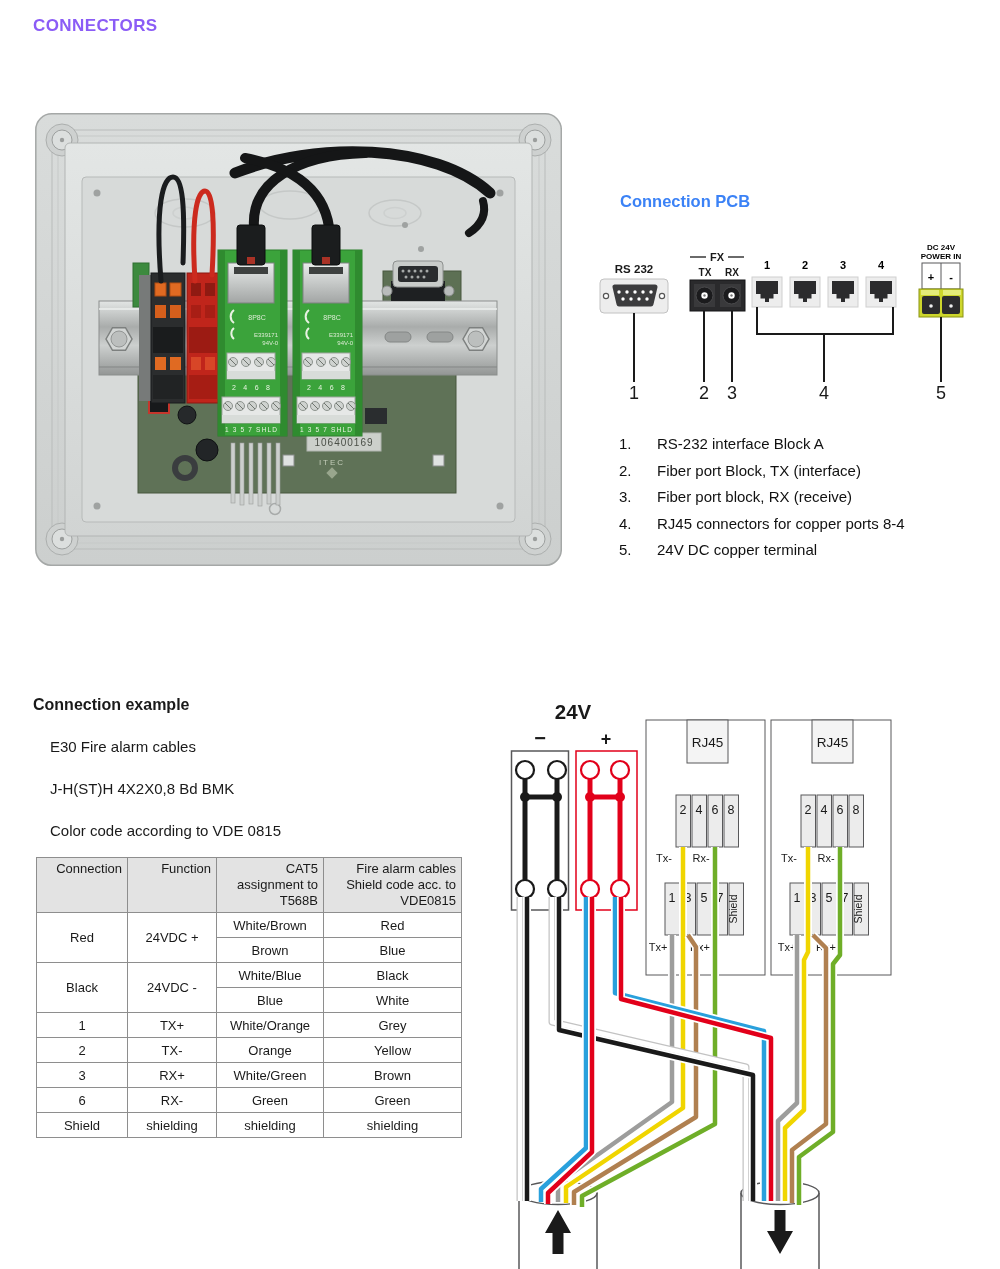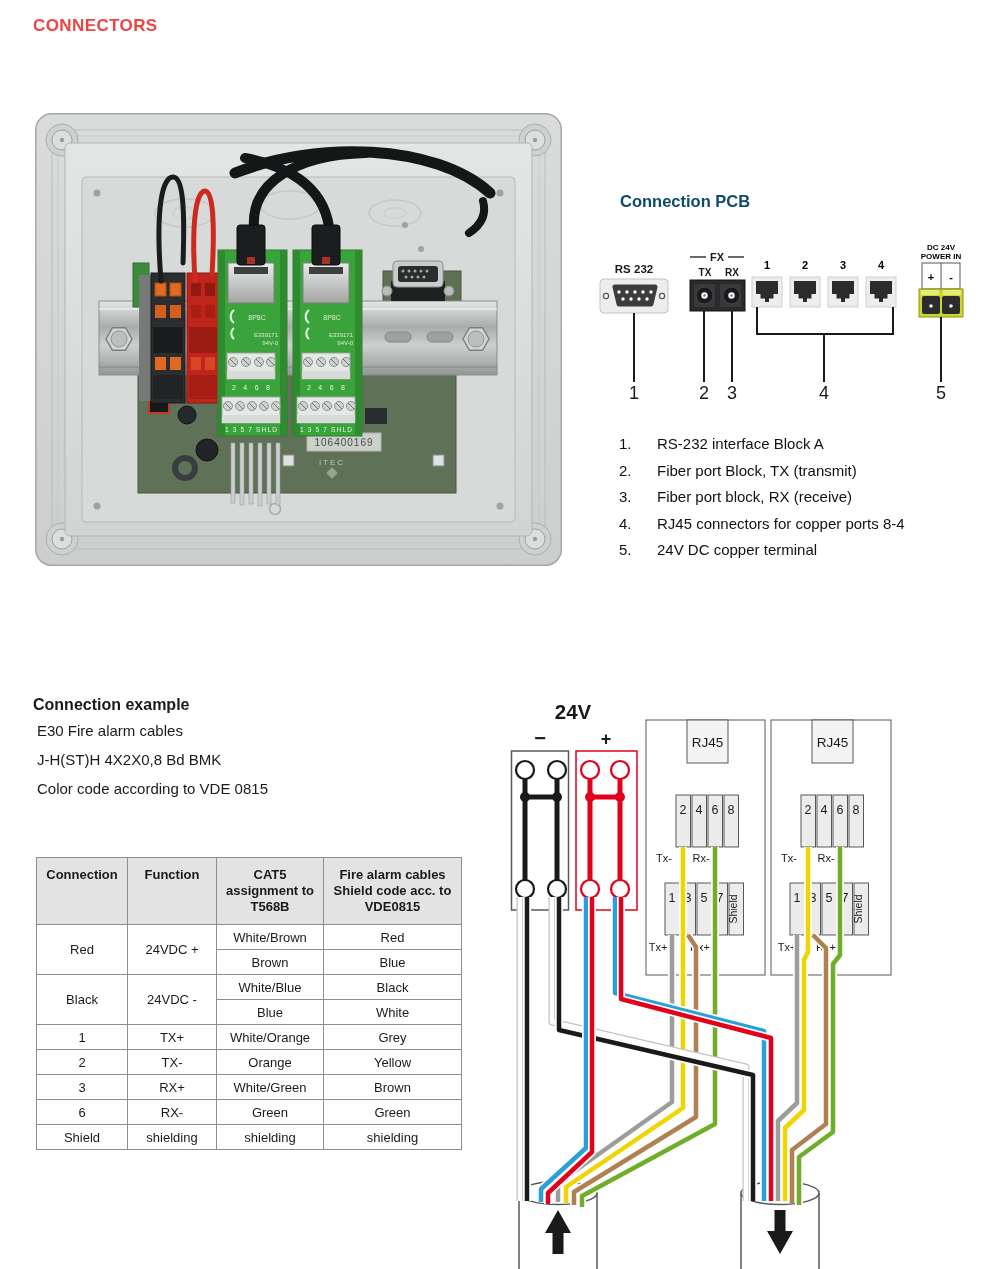--- a/index.html
+++ b/index.html
@@ -1,32 +1,32 @@
 <!DOCTYPE html>
 <html><head>
 <meta charset="utf-8">
 <style>
   html,body{margin:0;padding:0}
   body{width:1000px;height:1269px;position:relative;background:#fff;
        font-family:"Liberation Sans",sans-serif;color:#1a1a1a;overflow:hidden}
   .abs{position:absolute}
   svg text{font-family:"Liberation Sans",sans-serif}
-  .page-title{left:33px;top:16px;font-size:17px;font-weight:bold;letter-spacing:.4px;color:#ef4444}
-  .pcb-heading{left:620px;top:192px;font-size:16.5px;font-weight:bold;color:#0c4a6e}
+  .page-title{left:33px;top:16px;font-size:17px;font-weight:bold;letter-spacing:.4px;color:#8b5cf6}
+  .pcb-heading{left:620px;top:192px;font-size:16.5px;font-weight:bold;color:#3b82f6}
   .legend{left:619px;top:431px;font-size:15px;line-height:26.5px;color:#111}
   .legend-row{display:flex}
   .legend-num{width:38px}
   .example{left:33px;top:696px}
-  .example h3{margin:0 0 4px 0;font-size:16px;font-weight:bold}
-  .example p{margin:4px;font-size:15px;line-height:25px}
+  .example h3{margin:0 0 20px 0;font-size:16px;font-weight:bold}
+  .example p{margin:17px;font-size:15px;line-height:25px}
   .conn-table{position:absolute;left:36px;top:857px;border-collapse:collapse;
               font-size:13px;table-layout:fixed}
   .conn-table th,.conn-table td{border:1px solid #8e8e8e}
-  .conn-table th{background:#e3e3e3;font-weight:700;text-align:center;
-                 vertical-align:top;padding:9px 5px;line-height:16px}
+  .conn-table th{background:#e3e3e3;font-weight:400;text-align:right;
+                 vertical-align:top;padding:3px 5px;line-height:16px}
   .conn-table td{text-align:center;height:24px;padding:0 2px}
   
   .ww{fill:none;stroke-linejoin:round;stroke-linecap:butt}
   .wc{fill:none;stroke:#fff;stroke-width:8;stroke-linejoin:round}
   .wcg{fill:none;stroke:#c3c3c3;stroke-width:7;stroke-linejoin:round}
   .core{fill:none;stroke-width:4.5;stroke-linejoin:round}
   .cell{fill:#ececec;stroke:#58585a;stroke-width:1}
   .pin{font-size:12.5px;fill:#1a1a1a;text-anchor:middle}
   .lbl{font-size:11px;fill:#1a1a1a;text-anchor:middle}
   .callout{font-size:18px;fill:#1a1a1a;text-anchor:middle}
@@ -379,21 +379,21 @@
   </g>
 </svg>
 
 <div class="abs legend">
   <div class="legend-row">
       <span class="legend-num">1.</span>
       <span>RS-232 interface Block A</span>
     </div>
   <div class="legend-row">
       <span class="legend-num">2.</span>
-      <span>Fiber port Block, TX (transmit)</span>
+      <span>Fiber port Block, TX (interface)</span>
     </div>
   <div class="legend-row">
       <span class="legend-num">3.</span>
       <span>Fiber port block, RX (receive)</span>
     </div>
   <div class="legend-row">
       <span class="legend-num">4.</span>
       <span>RJ45 connectors for copper ports 8-4</span>
     </div>
   <div class="legend-row">

